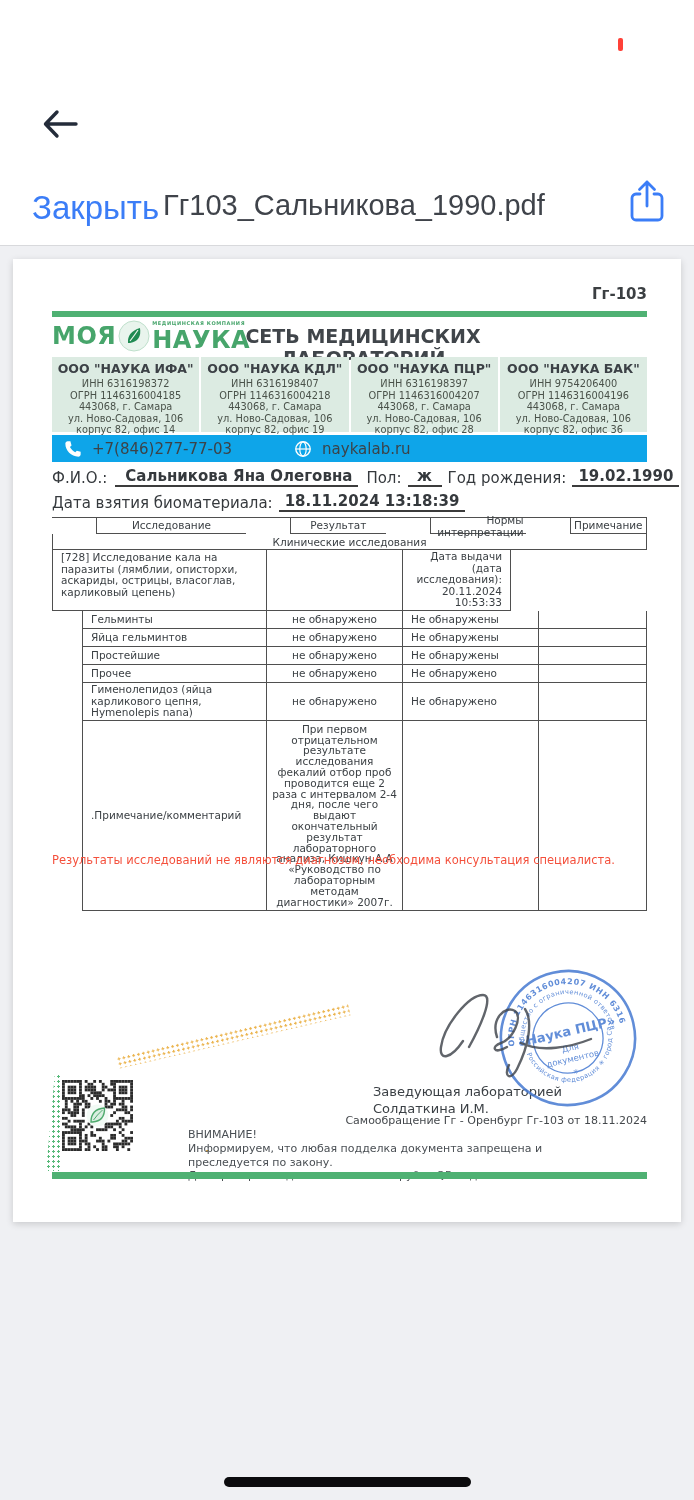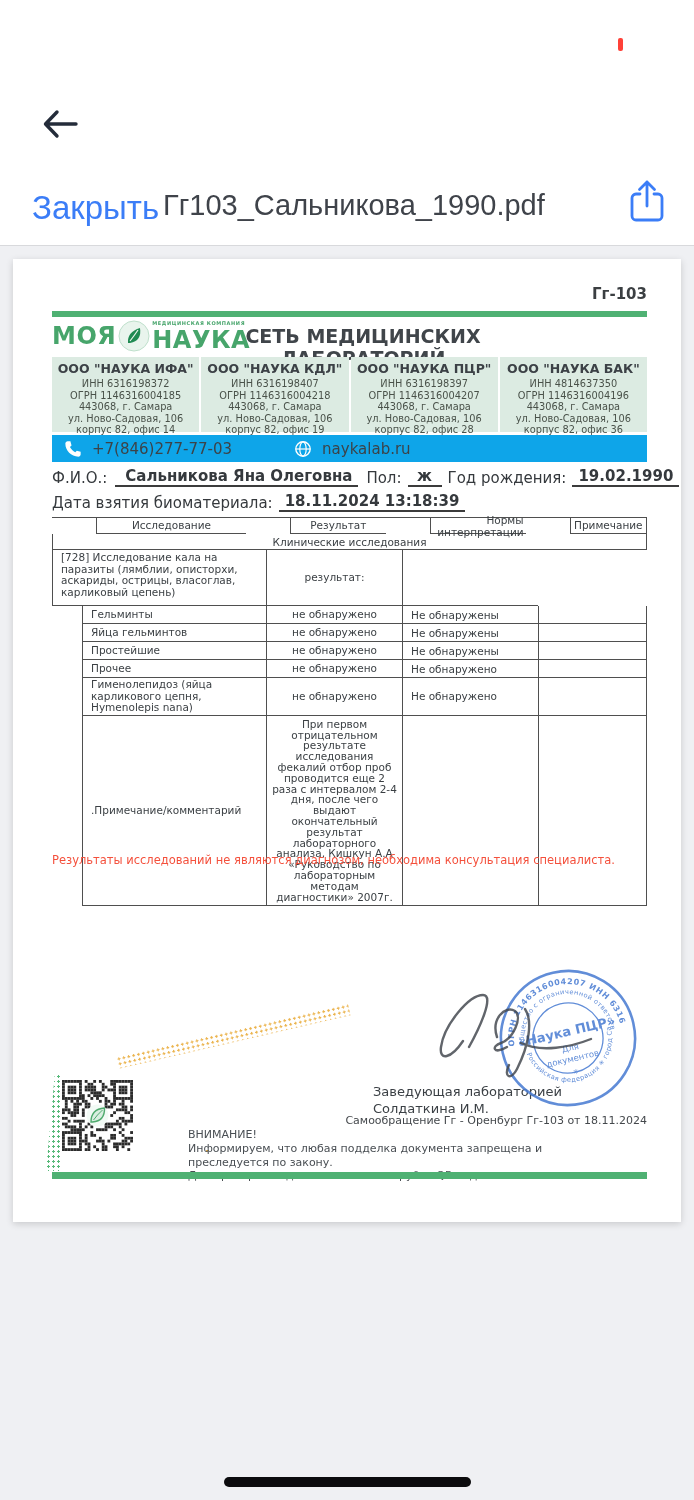--- a/index.html
+++ b/index.html
@@ -145,21 +145,21 @@
       <div class="company">
         <div class="cname">ООО "НАУКА ПЦР"</div>
         <div class="cline">ИНН 6316198397</div>
         <div class="cline">ОГРН 1146316004207</div>
         <div class="cline">443068, г. Самара</div>
         <div class="cline">ул. Ново-Садовая, 106</div>
         <div class="cline">корпус 82, офис 28</div>
       </div>
       <div class="company">
         <div class="cname">ООО "НАУКА БАК"</div>
-        <div class="cline">ИНН 4814637350</div>
+        <div class="cline">ИНН 9754206400</div>
         <div class="cline">ОГРН 1146316004196</div>
         <div class="cline">443068, г. Самара</div>
         <div class="cline">ул. Ново-Садовая, 106</div>
         <div class="cline">корпус 82, офис 36</div>
       </div>
     </div>
 
   <div class="abs contacts">
     <svg class="ic" width="18" height="18" viewBox="0 0 16 16" style="margin-left:12px">
       <path d="M3.2 1.2 C2.2 1.2 1.2 2.2 1.2 3.2 c0 6.4 5.2 11.6 11.6 11.6 1 0 2 -1 2 -2 v-2.3 l-3.4 -1 -1.4 1.4 c-2 -1 -3.7 -2.7 -4.7 -4.7 l1.4 -1.4 -1 -3.6 Z" fill="#fdfefd"></path>
@@ -191,22 +191,22 @@
         <div class="tcell c1 hdr">Исследование</div>
         <div class="tcell c2 hdr">Результат</div>
         <div class="tcell c3 hdr">Нормы интерпретации</div>
         <div class="tcell c4 last hdr">Примечание</div>
       </div>
       <div class="trow">
         <div class="tcell section last">Клинические исследования</div>
       </div>
       <div class="trow row-main">
         <div class="tcell c1" style="align-items: flex-start; padding-top: 2px;">[728] Исследование кала на паразиты (лямблии, описторхи, аскариды, острицы, власоглав, карликовый цепень)</div>
-        <div class="tcell c2">результат:</div>
         <div class="tcell c3"></div>
+        <div class="tcell c4 last">Дата выдачи (дата исследования): 20.11.2024 10:53:33</div>
       </div>
       <div class="trow row-sub">
         <div class="spacer"></div>
         <div class="tcell c1 c1i">Гельминты</div>
         <div class="tcell c2">не обнаружено</div>
         <div class="tcell c3">Не обнаружены</div>
         <div class="tcell c4 last"></div>
       </div>
       <div class="trow row-sub">
         <div class="spacer"></div>

